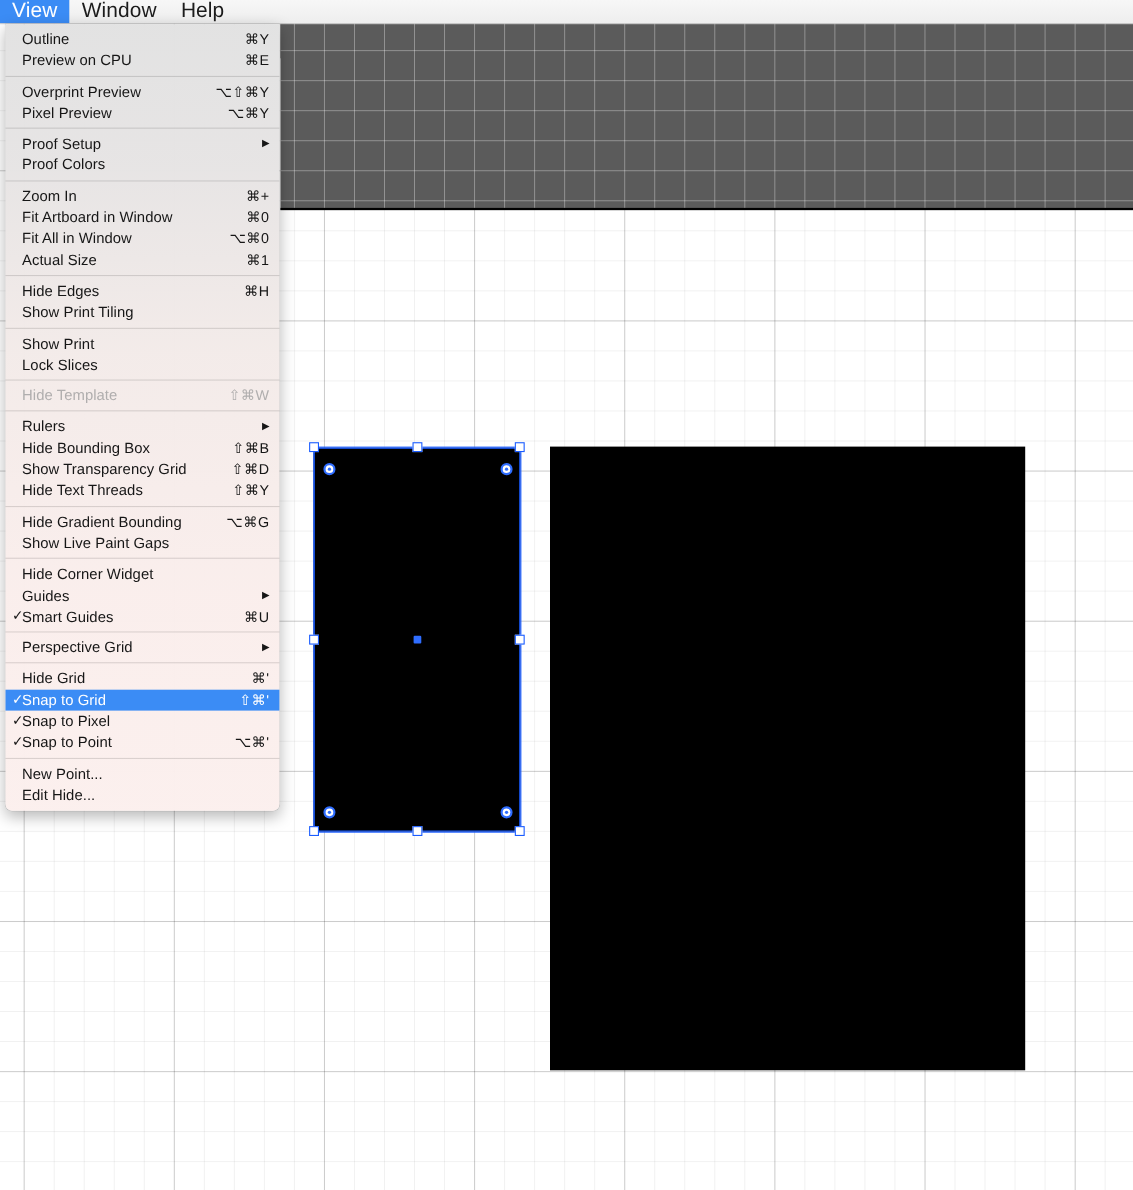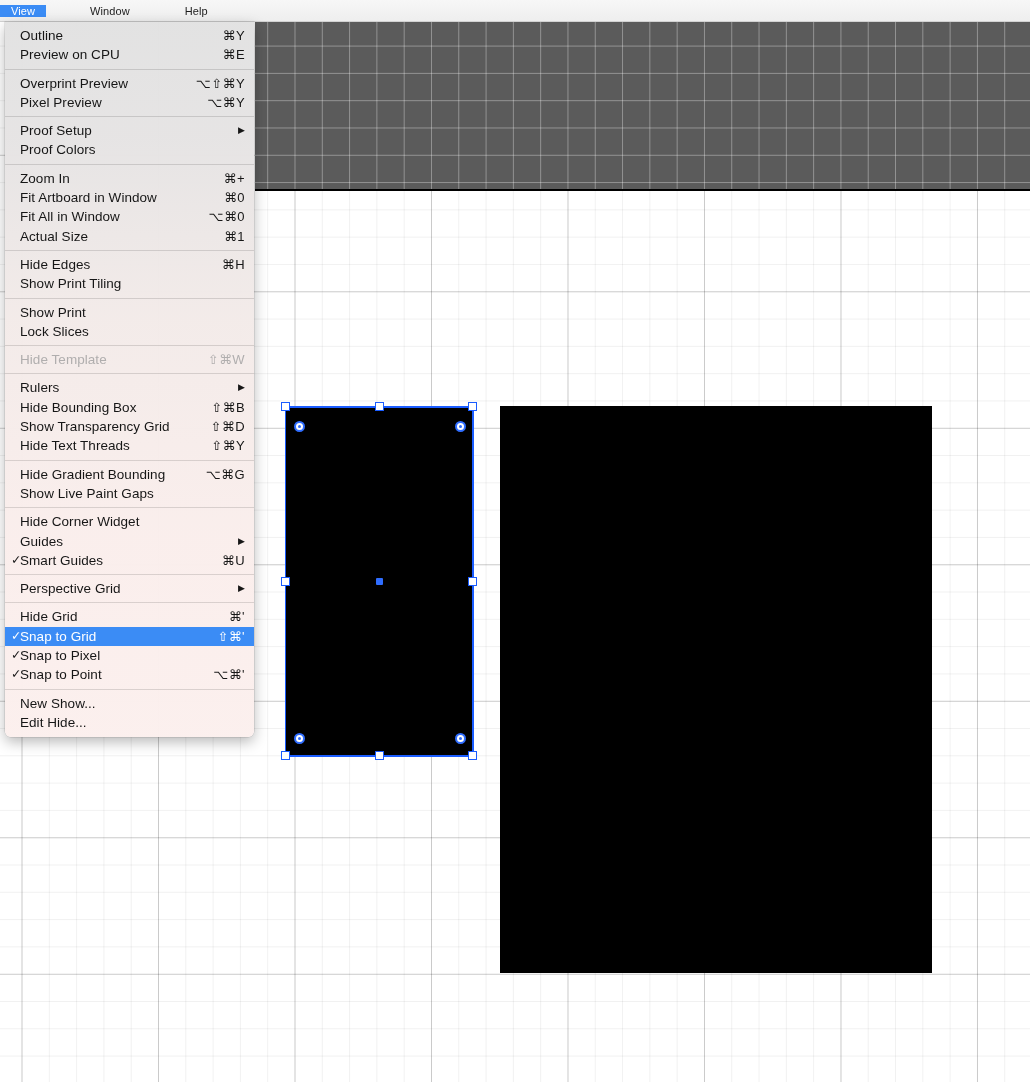--- a/index.html
+++ b/index.html
@@ -133,25 +133,24 @@
   }
 
   
   #menubar {
     position: absolute;
     left: 0; top: 0;
     width: 1030px; height: 22px;
     background: linear-gradient(to bottom, #f7f7f7 0%, #eeeeee 100%);
     border-bottom: 1px solid #d2d2d2;
     display: flex;
-    align-items: center;
-    font-size: 11px;
+    align-items: flex-end;
+    font-size: 19px;
     color: #1c1c1c;
     z-index: 40;
-    gap: 33px;
   }
   .menubar-item {
     display: flex;
     align-items: center;
     padding: 0 11px;
     white-space: nowrap;
     letter-spacing: 0.1px;
   }
   .menubar-item.active {
     background: #3b8cf5;
@@ -408,21 +407,21 @@
         <span class="label">Snap to Pixel</span>
       </div>
       <div class="menu-row">
         <span class="check">✓</span>
         <span class="label">Snap to Point</span>
         <span class="shortcut">⌥⌘'</span>
       </div>
       <div class="menu-sep"></div>
       <div class="menu-row">
         <span class="check"></span>
-        <span class="label">New Show...</span>
+        <span class="label">New Point...</span>
       </div>
       <div class="menu-row">
         <span class="check"></span>
         <span class="label">Edit Hide...</span>
       </div>
     </div>
 
 </div>
 
 </body></html>

